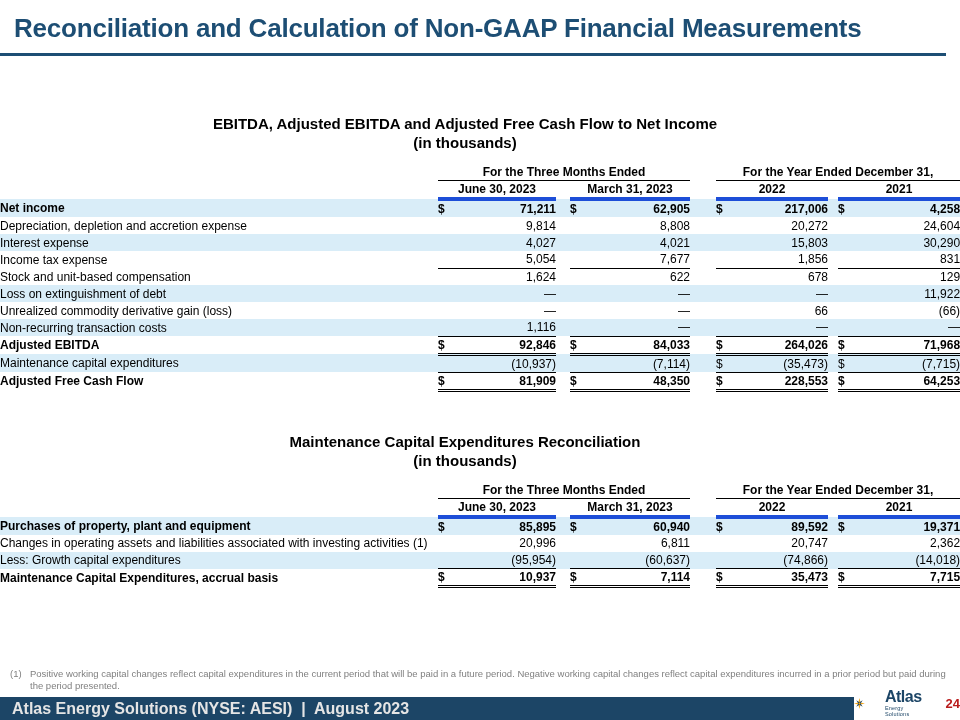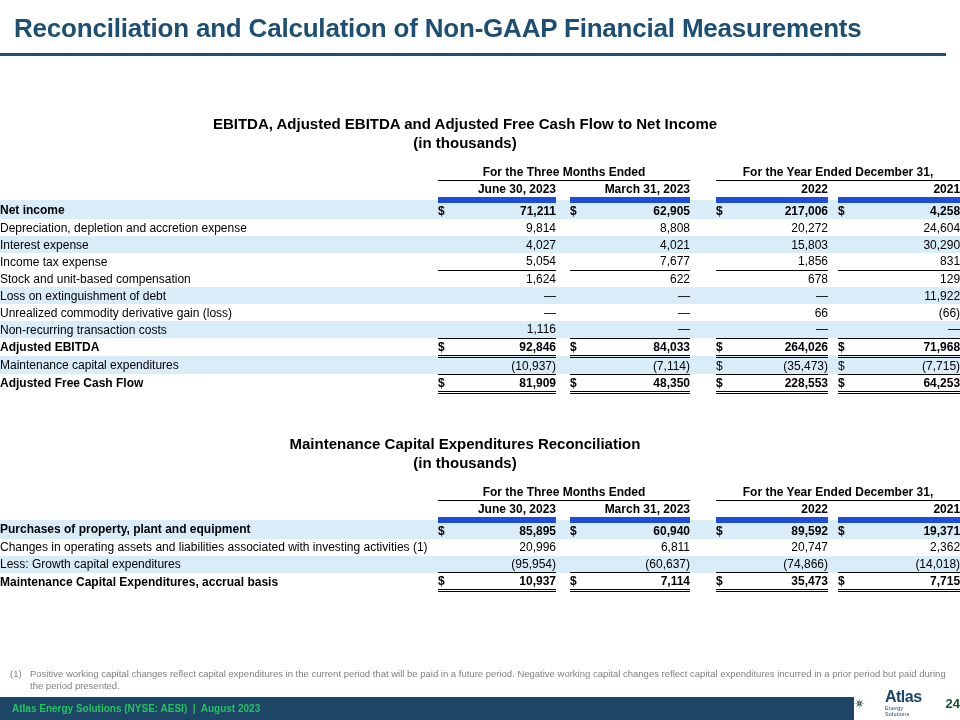--- a/index.html
+++ b/index.html
@@ -15,50 +15,50 @@
 
   .fin-section{width:875px;}
   .fin-section.first{margin-top:58px;}
   .fin-section.second{margin-top:40px;}
   .tbl-title{width:930px;text-align:center;font-size:15px;font-weight:bold;line-height:19px;}
 
   table.fin{width:960px;table-layout:fixed;border-collapse:collapse;margin-top:12px;}
   table.fin td{font-size:12px;line-height:14px;padding:1px 0;overflow:visible;}
   tr.hrow td{font-weight:bold;vertical-align:bottom;}
   td.grp{text-align:center;border-bottom:1px solid #000;padding-bottom:1px;}
-  td.dt{text-align:right;border-bottom:6px solid #1d4ed8;padding-bottom:1px;}
+  td.dt{text-align:center;border-bottom:4px solid #1d4ed8;padding-bottom:1px;}
   tr.drow{height:17px;}
   tr.drow.shade td{background:#D9EDF8;}
   td.lbl{text-align:left;padding-left:4px;white-space:nowrap;}
   td.usd{text-align:left;padding-left:7px;}
   td.num{text-align:right;padding-right:5px;white-space:nowrap;}
   .b{font-weight:bold;}
   td.rs{border-bottom:1px solid #000;}
   td.rd{border-bottom:3px double #000;}
 
   .footnote{
     position:absolute;top:668px;left:10px;right:6px;display:flex;
     color:#808080;font-size:9.5px;line-height:1.3;
   }
   .footnote .mark{flex:0 0 20px;}
   .footnote .txt{flex:1;}
 
   .footer-bar{
     position:absolute;left:0;bottom:0;width:100%;height:23px;background:#1C4566;
     display:flex;align-items:center;box-sizing:border-box;padding-left:12px;
   }
-  .footer-bar .ft{color:#22c55e;font-weight:bold;font-size:10px;white-space:pre;}
+  .footer-bar .ft{color:#e5e5e5;font-weight:bold;font-size:16px;white-space:pre;}
   .logo-box{
     position:absolute;right:0;bottom:0;width:106px;height:34px;background:#fff;
     display:flex;align-items:center;justify-content:center;gap:20px;
   }
   .logo-text{display:flex;flex-direction:column;line-height:1;}
   .logo-name{font-size:16px;font-weight:bold;color:#1C4566;letter-spacing:-0.5px;}
   .logo-sub{font-size:5.5px;color:#1C4566;margin-top:1px;letter-spacing:0.2px;}
-  .page-num{font-size:13px;font-weight:bold;color:#14532d;margin-left:4px;}
+  .page-num{font-size:13px;font-weight:bold;color:#b91c1c;margin-left:4px;}
 </style>
 </head>
 <body>
 
 <div class="slide">
 
   <div class="slide-title">Reconciliation and Calculation of Non-GAAP Financial Measurements</div>
   <div class="title-rule"></div>
 
   <div class="fin-section first">

